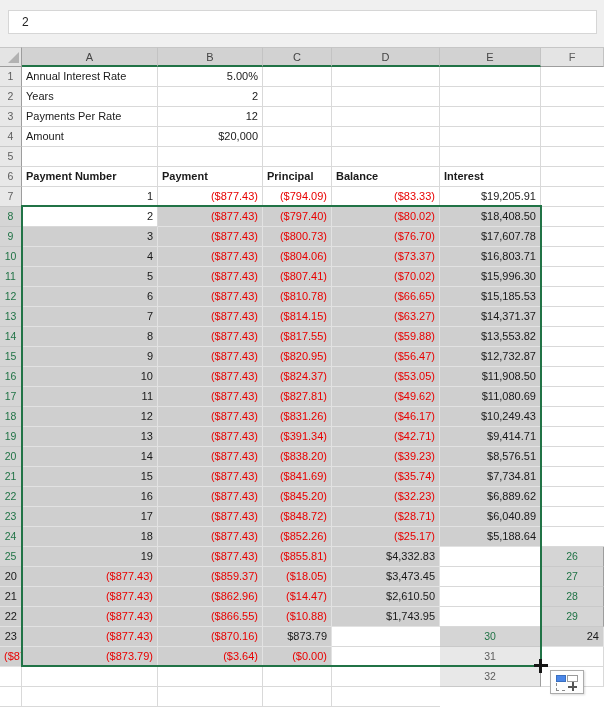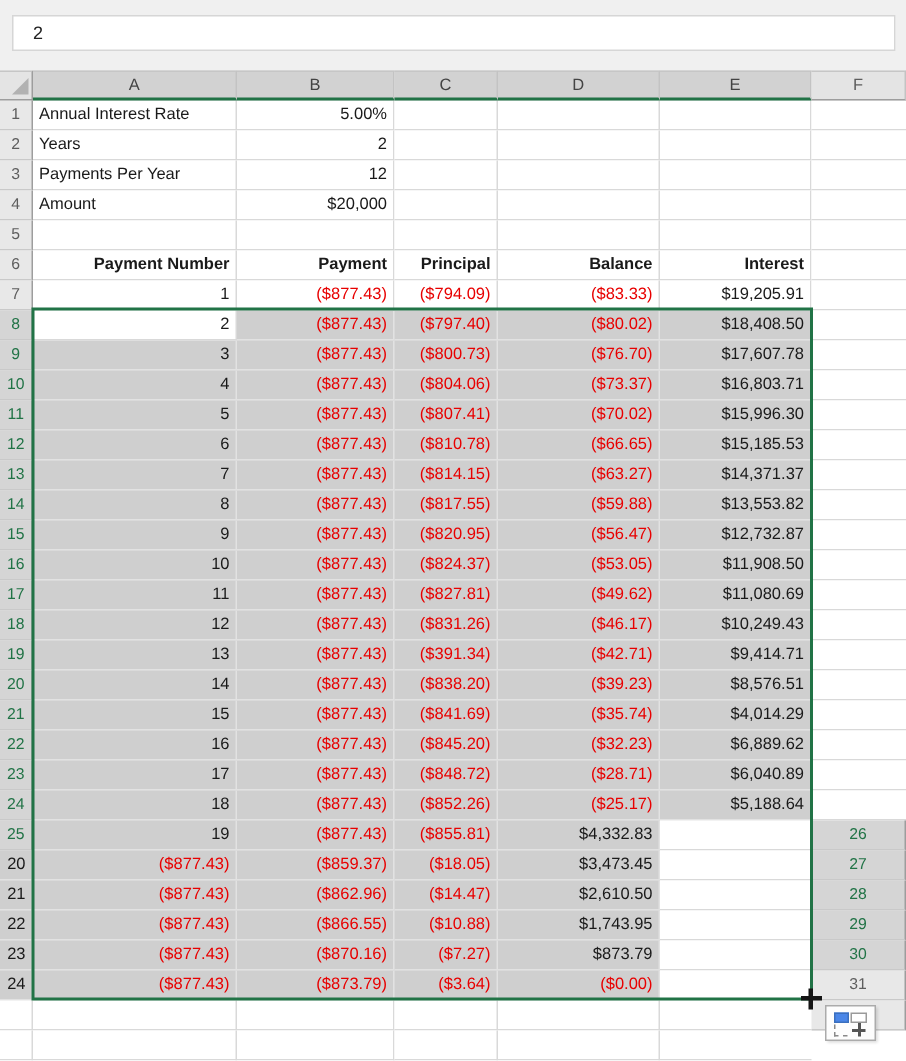--- a/index.html
+++ b/index.html
@@ -23,21 +23,21 @@
   .ch.selc{background:#d2d2d2;border-bottom:2px solid var(--selgreen);color:#444;}
   .ch.corner{border-right:1px solid #9d9d9d;}
   .tri{position:absolute;right:2px;bottom:3px;width:0;height:0;border-left:11px solid transparent;border-bottom:11px solid #b2b2b2;}
   .rh{background:#e8e8e8;border-right:1px solid #9d9d9d;border-bottom:1px solid #c9c9c9;text-align:center;color:#5d5d5d;font-size:10.5px;}
   .rh.selr{background:#d5d5d5;color:var(--selgreen);}
   .cell{background:#ffffff;border-right:1px solid #d9d9d9;border-bottom:1px solid #d9d9d9;padding:0 4px;}
   .cell.lastcol{border-right:none;}
   .cell.sel{background:var(--selfill);border-right-color:#e2e2e2;border-bottom-color:#e2e2e2;}
   .cell.active{background:#ffffff;}
   .right{text-align:right;}
-  .bold{font-weight:bold;text-align:right;}
+  .bold{font-weight:bold;}
   .neg{color:var(--neg);}
   
   .sel-overlay{position:absolute;left:21px;top:205px;width:521px;height:462px;border:2px solid var(--selgreen);box-sizing:border-box;pointer-events:none;z-index:8;}
   
   .crossH{position:absolute;left:534px;top:664px;width:14px;height:3px;background:#151515;z-index:10;}
   .crossV{position:absolute;left:539px;top:659px;width:3px;height:14px;background:#151515;z-index:10;}
   
   .autofill-btn{position:absolute;left:550px;top:670px;width:34px;height:24px;background:#fdfdfd;border:1px solid #ababab;box-sizing:border-box;z-index:9;box-shadow:1px 1px 2px rgba(0,0,0,0.15);}
   .af-blue{position:absolute;left:5px;top:4px;width:10px;height:7px;background:#4a86e8;border:1px solid #3a6fbe;box-sizing:border-box;}
   .af-out{position:absolute;left:16px;top:4px;width:11px;height:7px;background:#ffffff;border:1px solid #9a9a9a;box-sizing:border-box;}
@@ -73,21 +73,21 @@
       <div class="cell"></div>
       <div class="cell lastcol"></div>
       <div class="rh">2</div>
       <div class="cell">Years</div>
       <div class="cell right">2</div>
       <div class="cell"></div>
       <div class="cell"></div>
       <div class="cell"></div>
       <div class="cell lastcol"></div>
       <div class="rh">3</div>
-      <div class="cell">Payments Per Year</div>
+      <div class="cell">Payments Per Rate</div>
       <div class="cell right">12</div>
       <div class="cell"></div>
       <div class="cell"></div>
       <div class="cell"></div>
       <div class="cell lastcol"></div>
       <div class="rh">4</div>
       <div class="cell">Amount</div>
       <div class="cell right">$20,000</div>
       <div class="cell"></div>
       <div class="cell"></div>
@@ -203,21 +203,21 @@
       <div class="cell right neg sel">($877.43)</div>
       <div class="cell right neg sel">($838.20)</div>
       <div class="cell right neg sel">($39.23)</div>
       <div class="cell right sel">$8,576.51</div>
       <div class="cell lastcol"></div>
       <div class="rh selr">21</div>
       <div class="cell right sel">15</div>
       <div class="cell right neg sel">($877.43)</div>
       <div class="cell right neg sel">($841.69)</div>
       <div class="cell right neg sel">($35.74)</div>
-      <div class="cell right sel">$4,014.29</div>
+      <div class="cell right sel">$7,734.81</div>
       <div class="cell lastcol"></div>
       <div class="rh selr">22</div>
       <div class="cell right sel">16</div>
       <div class="cell right neg sel">($877.43)</div>
       <div class="cell right neg sel">($845.20)</div>
       <div class="cell right neg sel">($32.23)</div>
       <div class="cell right sel">$6,889.62</div>
       <div class="cell lastcol"></div>
       <div class="rh selr">23</div>
       <div class="cell right sel">17</div>
@@ -257,21 +257,20 @@
       <div class="cell right sel">22</div>
       <div class="cell right neg sel">($877.43)</div>
       <div class="cell right neg sel">($866.55)</div>
       <div class="cell right neg sel">($10.88)</div>
       <div class="cell right sel">$1,743.95</div>
       <div class="cell lastcol"></div>
       <div class="rh selr">29</div>
       <div class="cell right sel">23</div>
       <div class="cell right neg sel">($877.43)</div>
       <div class="cell right neg sel">($870.16)</div>
-      <div class="cell right neg sel">($7.27)</div>
       <div class="cell right sel">$873.79</div>
       <div class="cell lastcol"></div>
       <div class="rh selr">30</div>
       <div class="cell right sel">24</div>
       <div class="cell right neg sel">($877.43)</div>
       <div class="cell right neg sel">($873.79)</div>
       <div class="cell right neg sel">($3.64)</div>
       <div class="cell right neg sel">($0.00)</div>
       <div class="cell lastcol"></div>
       <div class="rh">31</div>

